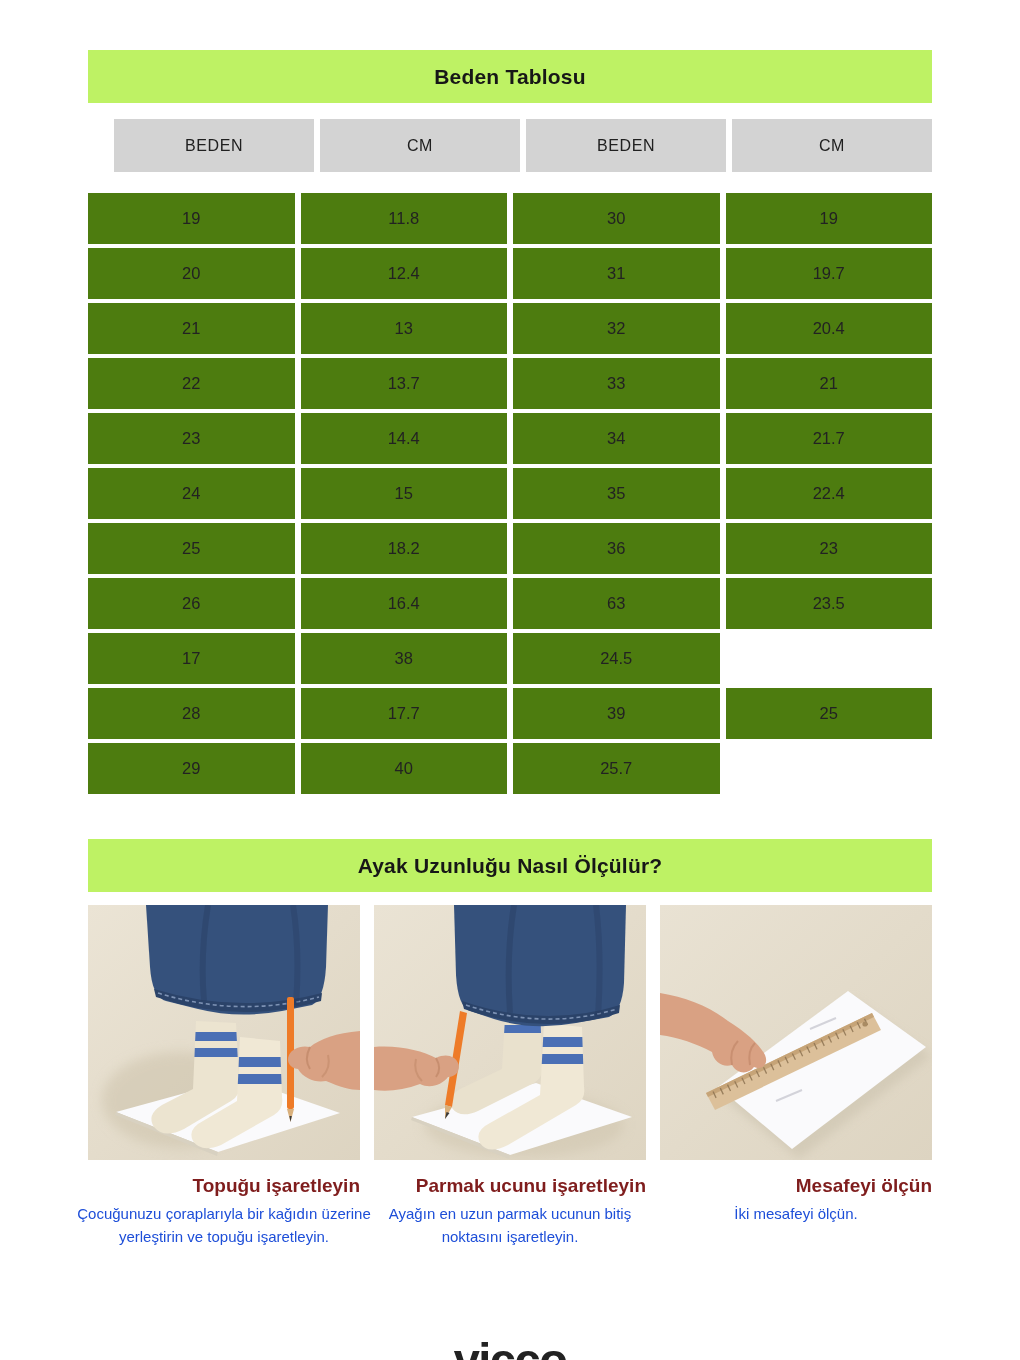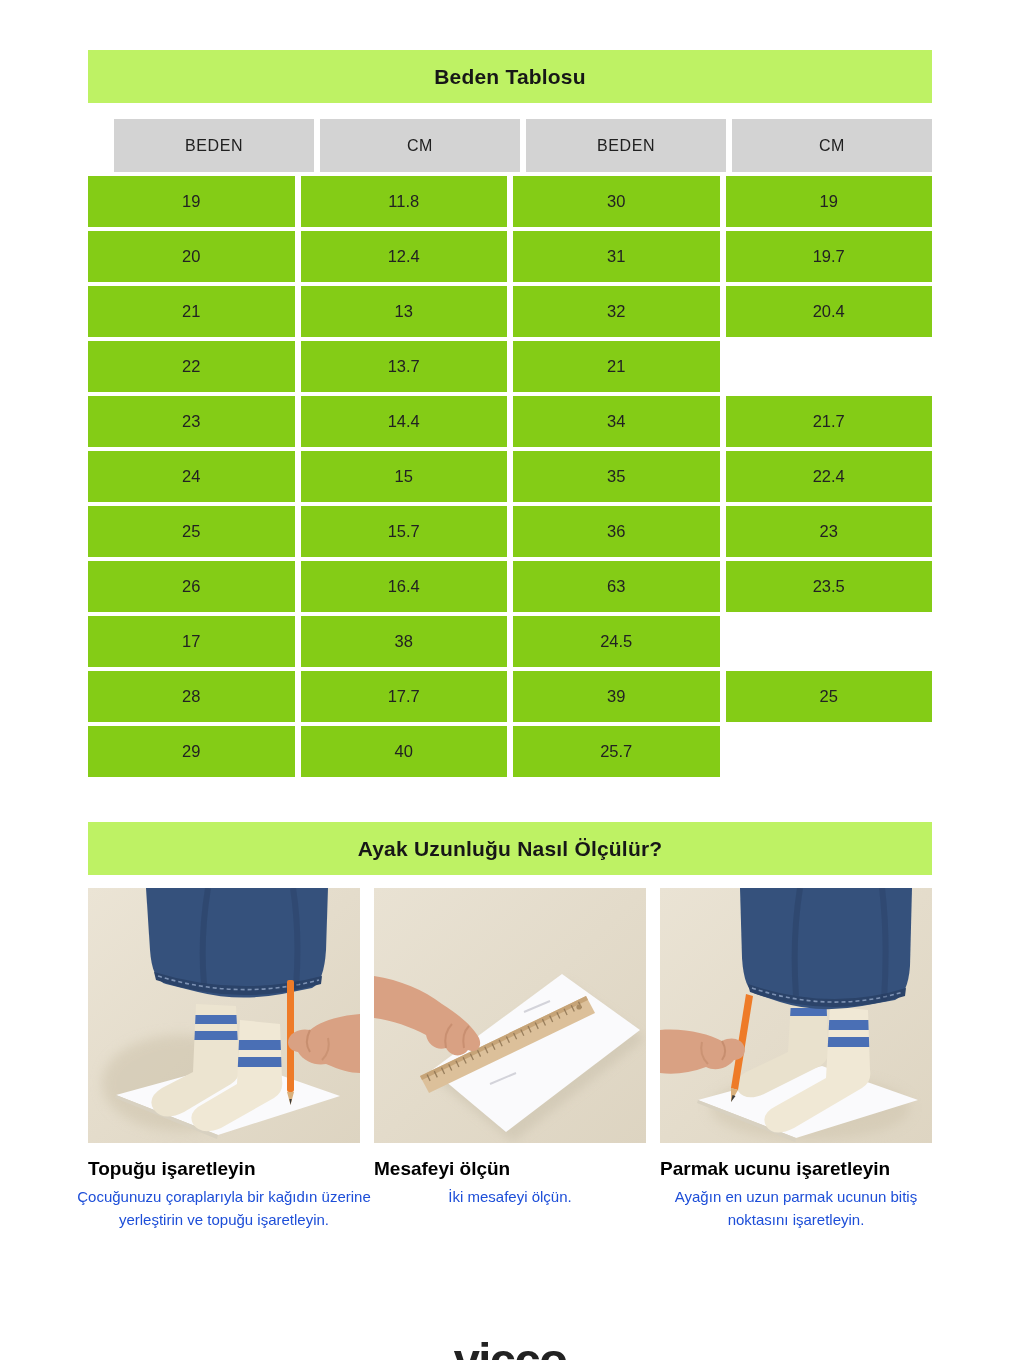--- a/index.html
+++ b/index.html
@@ -13,38 +13,38 @@
 
   .section-bar {
     background:#bef264; height:53px;
     display:flex; align-items:center; justify-content:center;
     font-weight:bold; font-size:21px; letter-spacing:.2px; color:#171717;
   }
   .title-bar { margin-top:50px; }
 
   .size-table { margin-top:16px; }
   .thead, .tr { display:grid; grid-template-columns:repeat(4,1fr); column-gap:6px; }
-  .thead { margin-bottom:4px;padding-left:26px; }
+  .thead { margin-bottom:21px;padding-left:26px; }
   .th {
     background:#d3d3d3; height:53px;
     display:flex; align-items:center; justify-content:center;
     font-size:16px; letter-spacing:.6px; color:#202020;
   }
   .tbody { display:flex; flex-direction:column; row-gap:4px; }
   .td {
-    background:#84cc16; height:51px;
+    background:#4d7c0f; height:51px;
     display:flex; align-items:center; justify-content:center;
     font-size:16.5px; color:#222;
   }
 
   .measure-bar { margin-top:45px; }
   .steps { display:flex; column-gap:14px; margin-top:13px; }
   .step { width:272px; }
   .photo { width:272px; height:255px; display:block; }
-  .step-title { text-align:left; font-weight:bold; font-size:19px; margin-top:15px; color:#000000; }
+  .step-title { text-align:right; font-weight:bold; font-size:19px; margin-top:15px; color:#7f1d1d; }
   .step-desc  { text-align:center; font-size:15px; line-height:1.5; margin-top:6px; color:#1d4ed8; margin-left:-12px; margin-right:-12px; }
 
   .brand {
     position:absolute; top:1282px; left:0; width:100%;
     text-align:center; font-weight:bold; font-size:47px; letter-spacing:-1.5px; color:#222;
   }
 </style>
 </head>
 <body>
 
@@ -77,37 +77,38 @@
           </div>
           <div class="tr">
             <div class="td">21</div>
             <div class="td">13</div>
             <div class="td">32</div>
             <div class="td">20.4</div>
           </div>
           <div class="tr">
             <div class="td">22</div>
             <div class="td">13.7</div>
+            <div class="td">33</div>
             <div class="td">21</div>
           </div>
           <div class="tr">
             <div class="td">23</div>
             <div class="td">14.4</div>
             <div class="td">34</div>
             <div class="td">21.7</div>
           </div>
           <div class="tr">
             <div class="td">24</div>
             <div class="td">15</div>
             <div class="td">35</div>
             <div class="td">22.4</div>
           </div>
           <div class="tr">
             <div class="td">25</div>
-            <div class="td">15.7</div>
+            <div class="td">18.2</div>
             <div class="td">36</div>
             <div class="td">23</div>
           </div>
           <div class="tr">
             <div class="td">26</div>
             <div class="td">16.4</div>
             <div class="td">63</div>
             <div class="td">23.5</div>
           </div>
           <div class="tr">
@@ -178,20 +179,72 @@
           <rect x="199" y="92" width="7" height="112" rx="2" fill="#ee7b28"></rect>
           <polygon points="199,204 206,204 202.5,217" fill="#d9b07c"></polygon>
           <polygon points="201.4,211 203.8,211 202.5,217" fill="#3a3a3a"></polygon>
 
           <path d="M272,126 C248,128 232,134 222,142 C212,140 204,144 201,150 C198,157 202,163 210,164 C216,174 228,178 238,176 C252,182 262,185 272,185 Z" fill="#d9a183"></path>
           <path d="M222,142 C218,150 218,158 222,164" stroke="#bb8262" stroke-width="2" fill="none" opacity="0.6"></path>
           <path d="M234,172 C240,166 242,158 240,150" stroke="#bb8262" stroke-width="2" fill="none" opacity="0.45"></path>
         </svg>
         <div class="step-title">Topuğu işaretleyin</div>
         <div class="step-desc">Çocuğunuzu çoraplarıyla bir kağıdın üzerine yerleştirin ve topuğu işaretleyin.</div>
+      </div>
+
+      <div class="step">
+        <svg class="photo" viewBox="0 0 272 255" xmlns="http://www.w3.org/2000/svg">
+          <defs>
+            <linearGradient id="p2bg" x1="0" y1="0" x2="1" y2="1">
+              <stop offset="0" stop-color="#eae3d4"></stop>
+                <stop offset="1" stop-color="#ded5c2"></stop>
+            </linearGradient>
+            <filter id="p2blur" x="-50%" y="-50%" width="200%" height="200%">
+                <feGaussianBlur stdDeviation="6"></feGaussianBlur>
+              </filter>
+            <clipPath id="p2s1">
+                <path d="M132,96 L166,98 L168,160 Q170,172 160,178 L104,206 Q86,214 78,203 Q72,192 86,184 L128,164 Z"></path>
+              </clipPath>
+            <clipPath id="p2s2">
+                <path d="M170,118 L208,122 L210,182 Q212,194 202,200 L134,240 Q114,250 106,238 Q100,226 116,218 L166,190 Z"></path>
+              </clipPath>
+          </defs>
+          <rect width="272" height="255" fill="url(#p2bg)"></rect>
+          <ellipse cx="150" cy="220" rx="100" ry="32" fill="#cdc3ac" opacity="0.5" filter="url(#p2blur)"></ellipse>
+          <polygon points="38,212 162,178 258,212 136,250" fill="#fafafc"></polygon>
+          <polygon points="38,212 136,250 135,254 37,215" fill="#d8d1c1"></polygon>
+
+          <path d="M132,96 L166,98 L168,160 Q170,172 160,178 L104,206 Q86,214 78,203 Q72,192 86,184 L128,164 Z" fill="#e9e1cd"></path>
+          <g clip-path="url(#p2s1)">
+            <rect x="126" y="106" width="48" height="8" fill="#4a6fb5"></rect>
+            <rect x="126" y="120" width="48" height="8" fill="#4a6fb5"></rect>
+          </g>
+
+          <path d="M170,118 L208,122 L210,182 Q212,194 202,200 L134,240 Q114,250 106,238 Q100,226 116,218 L166,190 Z" fill="#f0e8d5"></path>
+          <g clip-path="url(#p2s2)">
+            <rect x="164" y="132" width="52" height="10" fill="#4a6fb5"></rect>
+            <rect x="164" y="149" width="52" height="10" fill="#4a6fb5"></rect>
+          </g>
+
+          <path d="M80,0 L252,0 L250,78 Q248,106 235,112 L202,118 Q158,126 120,114 L96,106 Q84,102 82,70 Z" fill="#35517c"></path>
+          <path d="M88,96 Q170,124 246,100 L245,108 Q170,132 90,104 Z" fill="#2b4369"></path>
+          <path d="M92,100 Q170,126 243,104" stroke="#7d92b4" stroke-width="1.6" stroke-dasharray="4,3" fill="none"></path>
+          <path d="M140,0 Q132,50 136,108" stroke="#24385c" stroke-width="6" fill="none" opacity="0.35"></path>
+          <path d="M222,0 Q228,50 224,112" stroke="#24385c" stroke-width="6" fill="none" opacity="0.3"></path>
+
+          <polygon points="86,106 93,108 78,202 71,200" fill="#ee7b28"></polygon>
+          <polygon points="71,200 78,202 71,214" fill="#d9b07c"></polygon>
+          <polygon points="72.5,207 75.5,208 71,214" fill="#3a3a3a"></polygon>
+
+          <path d="M0,142 C26,140 48,146 62,153 C72,148 81,151 84,158 C87,165 82,172 74,172 C68,180 56,184 46,179 C30,185 14,187 0,185 Z" fill="#d9a183"></path>
+          <path d="M62,153 C66,160 66,167 62,172" stroke="#bb8262" stroke-width="2" fill="none" opacity="0.6"></path>
+          <path d="M48,176 C42,170 40,162 42,154" stroke="#bb8262" stroke-width="2" fill="none" opacity="0.45"></path>
+        </svg>
+        <div class="step-title">Parmak ucunu işaretleyin</div>
+        <div class="step-desc">Ayağın en uzun parmak ucunun bitiş noktasını işaretleyin.</div>
       </div>
 
       <div class="step">
         <svg class="photo" viewBox="0 0 272 255" xmlns="http://www.w3.org/2000/svg">
           <defs>
             <linearGradient id="p3bg" x1="0" y1="0" x2="1" y2="1">
               <stop offset="0" stop-color="#e9e2d3"></stop>
                 <stop offset="1" stop-color="#ddd4c1"></stop>
             </linearGradient>
             <filter id="p3blur" x="-50%" y="-50%" width="200%" height="200%">
@@ -210,70 +263,18 @@
           <circle cx="205" cy="119" r="2.6" fill="#a98b63"></circle>
 
           <path d="M0,88 C26,92 50,102 68,116 C86,127 100,140 105,150 C109,159 102,166 94,162 C88,170 77,169 72,160 C63,163 54,157 52,147 C37,139 18,132 0,130 Z" fill="#d9a183"></path>
           <path d="M72,160 C70,150 72,142 78,136" stroke="#bb8262" stroke-width="2" fill="none" opacity="0.55"></path>
           <path d="M90,160 C88,150 90,143 95,138" stroke="#bb8262" stroke-width="2" fill="none" opacity="0.55"></path>
         </svg>
         <div class="step-title">Mesafeyi ölçün</div>
         <div class="step-desc">İki mesafeyi ölçün.</div>
       </div>
 
-      <div class="step">
-        <svg class="photo" viewBox="0 0 272 255" xmlns="http://www.w3.org/2000/svg">
-          <defs>
-            <linearGradient id="p2bg" x1="0" y1="0" x2="1" y2="1">
-              <stop offset="0" stop-color="#eae3d4"></stop>
-                <stop offset="1" stop-color="#ded5c2"></stop>
-            </linearGradient>
-            <filter id="p2blur" x="-50%" y="-50%" width="200%" height="200%">
-                <feGaussianBlur stdDeviation="6"></feGaussianBlur>
-              </filter>
-            <clipPath id="p2s1">
-                <path d="M132,96 L166,98 L168,160 Q170,172 160,178 L104,206 Q86,214 78,203 Q72,192 86,184 L128,164 Z"></path>
-              </clipPath>
-            <clipPath id="p2s2">
-                <path d="M170,118 L208,122 L210,182 Q212,194 202,200 L134,240 Q114,250 106,238 Q100,226 116,218 L166,190 Z"></path>
-              </clipPath>
-          </defs>
-          <rect width="272" height="255" fill="url(#p2bg)"></rect>
-          <ellipse cx="150" cy="220" rx="100" ry="32" fill="#cdc3ac" opacity="0.5" filter="url(#p2blur)"></ellipse>
-          <polygon points="38,212 162,178 258,212 136,250" fill="#fafafc"></polygon>
-          <polygon points="38,212 136,250 135,254 37,215" fill="#d8d1c1"></polygon>
-
-          <path d="M132,96 L166,98 L168,160 Q170,172 160,178 L104,206 Q86,214 78,203 Q72,192 86,184 L128,164 Z" fill="#e9e1cd"></path>
-          <g clip-path="url(#p2s1)">
-            <rect x="126" y="106" width="48" height="8" fill="#4a6fb5"></rect>
-            <rect x="126" y="120" width="48" height="8" fill="#4a6fb5"></rect>
-          </g>
-
-          <path d="M170,118 L208,122 L210,182 Q212,194 202,200 L134,240 Q114,250 106,238 Q100,226 116,218 L166,190 Z" fill="#f0e8d5"></path>
-          <g clip-path="url(#p2s2)">
-            <rect x="164" y="132" width="52" height="10" fill="#4a6fb5"></rect>
-            <rect x="164" y="149" width="52" height="10" fill="#4a6fb5"></rect>
-          </g>
-
-          <path d="M80,0 L252,0 L250,78 Q248,106 235,112 L202,118 Q158,126 120,114 L96,106 Q84,102 82,70 Z" fill="#35517c"></path>
-          <path d="M88,96 Q170,124 246,100 L245,108 Q170,132 90,104 Z" fill="#2b4369"></path>
-          <path d="M92,100 Q170,126 243,104" stroke="#7d92b4" stroke-width="1.6" stroke-dasharray="4,3" fill="none"></path>
-          <path d="M140,0 Q132,50 136,108" stroke="#24385c" stroke-width="6" fill="none" opacity="0.35"></path>
-          <path d="M222,0 Q228,50 224,112" stroke="#24385c" stroke-width="6" fill="none" opacity="0.3"></path>
-
-          <polygon points="86,106 93,108 78,202 71,200" fill="#ee7b28"></polygon>
-          <polygon points="71,200 78,202 71,214" fill="#d9b07c"></polygon>
-          <polygon points="72.5,207 75.5,208 71,214" fill="#3a3a3a"></polygon>
-
-          <path d="M0,142 C26,140 48,146 62,153 C72,148 81,151 84,158 C87,165 82,172 74,172 C68,180 56,184 46,179 C30,185 14,187 0,185 Z" fill="#d9a183"></path>
-          <path d="M62,153 C66,160 66,167 62,172" stroke="#bb8262" stroke-width="2" fill="none" opacity="0.6"></path>
-          <path d="M48,176 C42,170 40,162 42,154" stroke="#bb8262" stroke-width="2" fill="none" opacity="0.45"></path>
-        </svg>
-        <div class="step-title">Parmak ucunu işaretleyin</div>
-        <div class="step-desc">Ayağın en uzun parmak ucunun bitiş noktasını işaretleyin.</div>
-      </div>
-
     </div>
   </div>
 
   <div class="brand">vicco</div>
 
 </div>
 
 </body></html>

